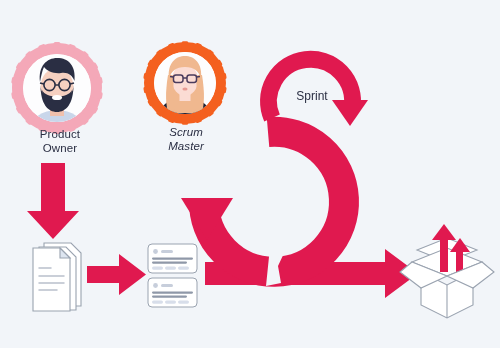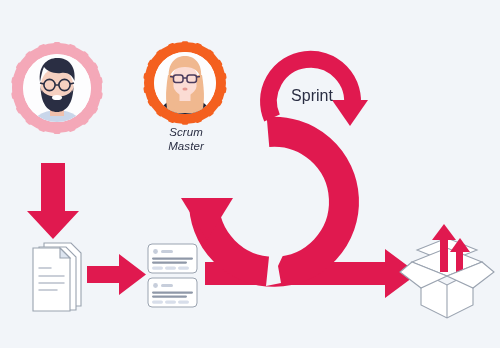--- a/index.html
+++ b/index.html
@@ -50,21 +50,21 @@
     width: 104px;
     font-style: italic;
   }
   #label-sprint {
     position: absolute;
     left: 276px;
     top: 89px;
     width: 72px;
     text-align: center;
     font-family: "Liberation Sans", sans-serif;
-    font-size: 16px;
+    font-size: 12px;
     line-height: 14px;
     color: #2a2e43;
     pointer-events: none;
   }
 </style>
 </head>
 <body>
 
 <div id="diagram-root">
 
@@ -285,19 +285,21 @@
 
       <polygon points="421,272 447,285 473,272 473,305 447,318 421,305" fill="#ffffff" stroke="#9aa3b0" stroke-width="1.1"></polygon>
       <line x1="447" y1="285" x2="447" y2="318" stroke="#9aa3b0" stroke-width="1.1"></line>
 
       <polygon points="412,262 447,276 421,288 400,272" fill="#ffffff" stroke="#9aa3b0" stroke-width="1.1"></polygon>
       <polygon points="482,262 447,276 473,288 494,272" fill="#ffffff" stroke="#9aa3b0" stroke-width="1.1"></polygon>
     </g>
 
   </svg>
 
+  <div class="role-label" id="label-product-owner">Product
+Owner</div>
 
   <div class="role-label" id="label-scrum-master">Scrum
 Master</div>
 
   <div id="label-sprint">Sprint</div>
 
 </div>
 
 </body></html>

